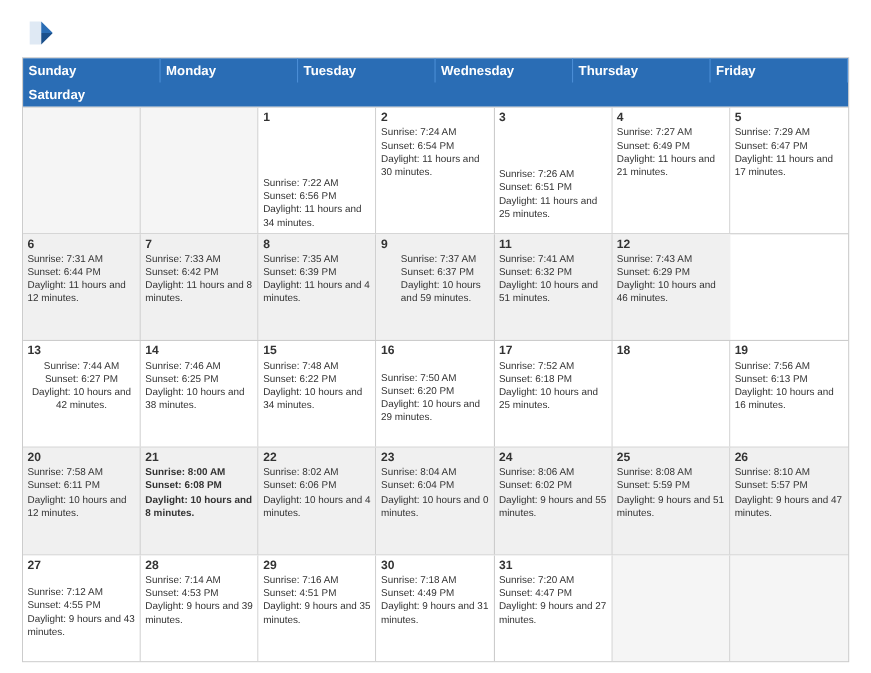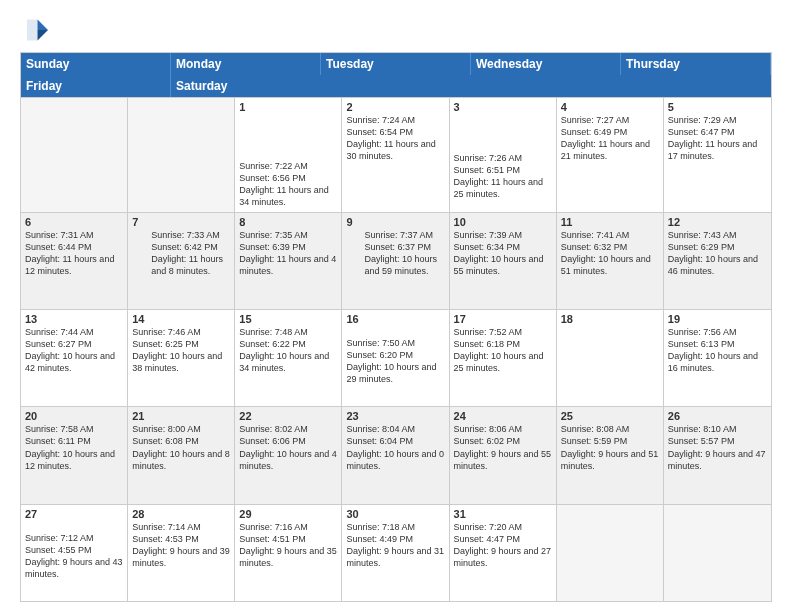--- a/index.html
+++ b/index.html
@@ -53,21 +53,21 @@
       color: #444;
     }
     .calendar {
       flex: 1;
       display: flex;
       flex-direction: column;
       border: 1px solid #ccc;
     }
     .cal-header {
       display: grid;
-      grid-template-columns: repeat(5, 1fr);
+      grid-template-columns: repeat(6, 1fr);
       background: #2a6db5;
     }
     .cal-header-cell {
       color: #fff;
       font-size: 12px;
       font-weight: bold;
       padding: 4px 5px;
       border-right: 1px solid #4a8dd5;
     }
     .cal-header-cell:last-child { border-right: none; }
@@ -174,59 +174,53 @@
         </div>
         <div class="cal-row">
           <div class="cal-cell shaded">
             <span class="day-num">6</span>
             <div class="cell-text" style="white-space: pre-line;">Sunrise: 7:31 AM
 Sunset: 6:44 PM
 Daylight: 11 hours and 12 minutes.</div>
           </div>
           <div class="cal-cell shaded">
             <span class="day-num">7</span>
-            <div class="cell-text" style="white-space: pre-line; margin-left: 19px;">Sunrise: 7:33 AM
+            <div class="cell-text" style="white-space: pre-line;">Sunrise: 7:33 AM
 Sunset: 6:42 PM
 Daylight: 11 hours and 8 minutes.</div>
           </div>
           <div class="cal-cell shaded">
             <span class="day-num">8</span>
             <div class="cell-text" style="white-space: pre-line;">Sunrise: 7:35 AM
 Sunset: 6:39 PM
 Daylight: 11 hours and 4 minutes.</div>
           </div>
           <div class="cal-cell shaded">
             <span class="day-num">9</span>
             <div class="cell-text" style="white-space: pre-line; margin-left: 18px;">Sunrise: 7:37 AM
 Sunset: 6:37 PM
 Daylight: 10 hours and 59 minutes.</div>
           </div>
           <div class="cal-cell shaded">
-            <span class="day-num">10</span>
-            <div class="cell-text" style="white-space: pre-line;">Sunrise: 7:39 AM
-Sunset: 6:34 PM
-Daylight: 10 hours and 55 minutes.</div>
-          </div>
-          <div class="cal-cell shaded">
             <span class="day-num">11</span>
             <div class="cell-text" style="white-space: pre-line;">Sunrise: 7:41 AM
 Sunset: 6:32 PM
 Daylight: 10 hours and 51 minutes.</div>
           </div>
           <div class="cal-cell shaded">
             <span class="day-num">12</span>
             <div class="cell-text" style="white-space: pre-line;">Sunrise: 7:43 AM
 Sunset: 6:29 PM
 Daylight: 10 hours and 46 minutes.</div>
           </div>
         </div>
         <div class="cal-row">
           <div class="cal-cell">
             <span class="day-num">13</span>
-            <div class="cell-text" style="white-space: pre-line;">Sunrise: 7:44 AM
+            <div class="cell-text" style="white-space: pre-line; text-align: center;">Sunrise: 7:44 AM
 Sunset: 6:27 PM
 Daylight: 10 hours and 42 minutes.</div>
           </div>
           <div class="cal-cell">
             <span class="day-num">14</span>
             <div class="cell-text" style="white-space: pre-line;">Sunrise: 7:46 AM
 Sunset: 6:25 PM
 Daylight: 10 hours and 38 minutes.</div>
           </div>
           <div class="cal-cell">
@@ -259,21 +253,21 @@
         </div>
         <div class="cal-row">
           <div class="cal-cell shaded">
             <span class="day-num">20</span>
             <div class="cell-text" style="white-space: pre-line;">Sunrise: 7:58 AM
 Sunset: 6:11 PM
 Daylight: 10 hours and 12 minutes.</div>
           </div>
           <div class="cal-cell shaded">
             <span class="day-num">21</span>
-            <div class="cell-text" style="white-space: pre-line;">Sunrise: 8:00 AM
+            <div class="cell-text" style="white-space: pre-line; font-weight: bold;">Sunrise: 8:00 AM
 Sunset: 6:08 PM
 Daylight: 10 hours and 8 minutes.</div>
           </div>
           <div class="cal-cell shaded">
             <span class="day-num">22</span>
             <div class="cell-text" style="white-space: pre-line;">Sunrise: 8:02 AM
 Sunset: 6:06 PM
 Daylight: 10 hours and 4 minutes.</div>
           </div>
           <div class="cal-cell shaded">

